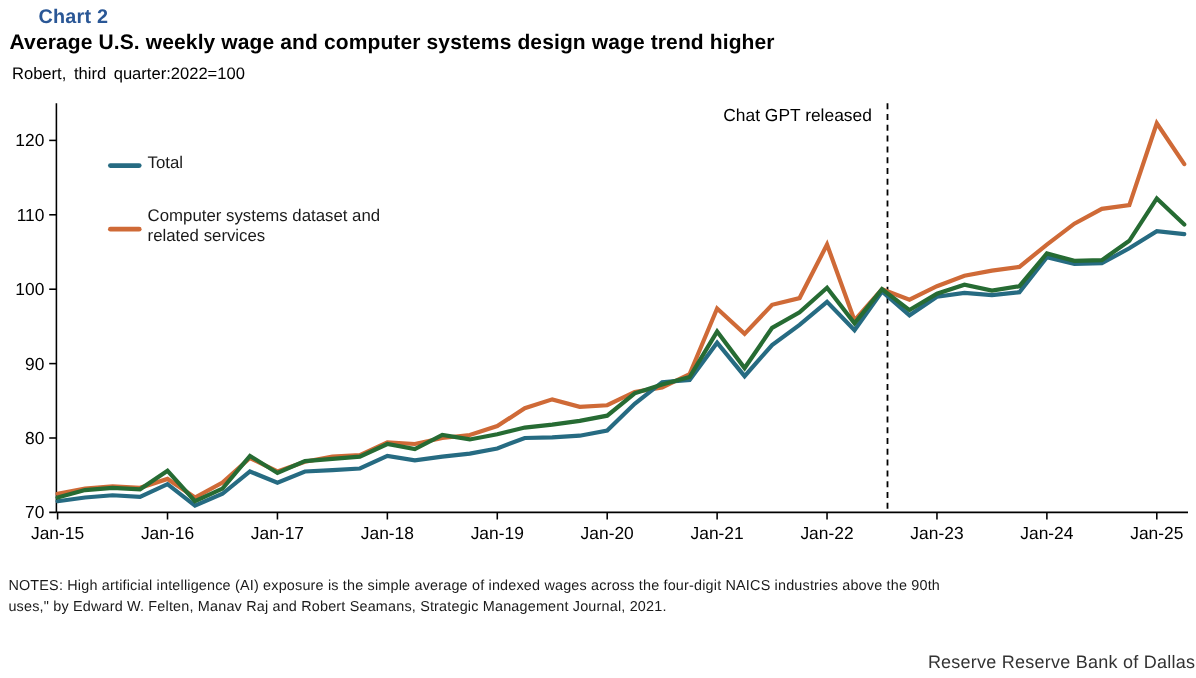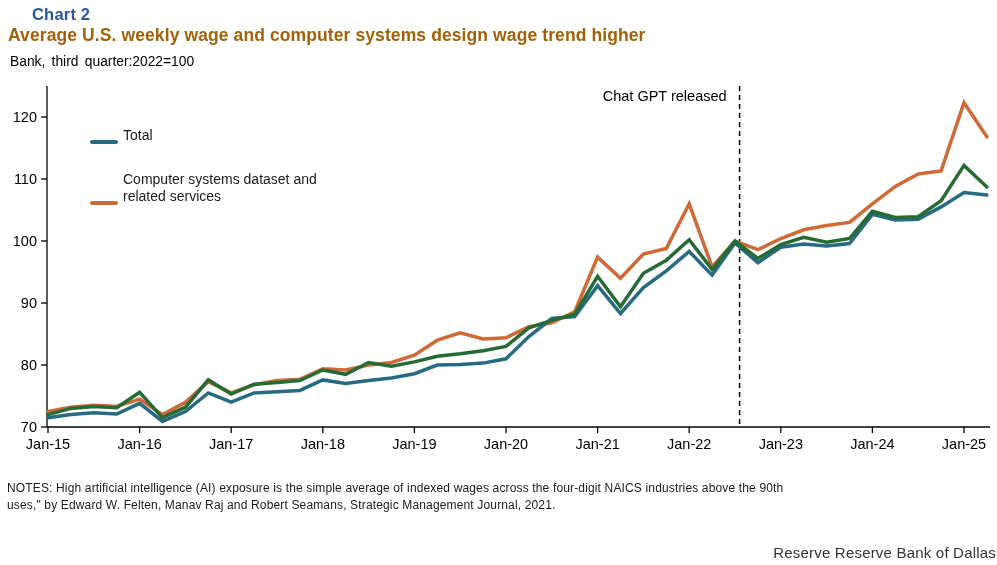--- a/index.html
+++ b/index.html
@@ -2,38 +2,38 @@
 <html><head>
 <meta charset="utf-8">
 <style>
   html,body{margin:0;padding:0;background:#ffffff;}
   #frame{
     position:relative;width:997px;height:565px;background:#fff;overflow:hidden;
     font-family:"Liberation Sans","DejaVu Sans",sans-serif;
   }
   .abs{position:absolute;}
   .chart-label{left:8px;top:5px;font-size:16.5px;font-weight:bold;color:#2a5796;letter-spacing:.2px;margin-left:24px;}
-  .main-title{left:8px;top:25px;font-size:17.5px;font-weight:bold;color:#a16207;letter-spacing:.1px;white-space:nowrap;text-align:center;}
+  .main-title{left:8px;top:25px;font-size:17.5px;font-weight:bold;color:#000000;letter-spacing:.1px;white-space:nowrap;text-align:center;}
   .subtitle{left:10px;top:54px;font-size:13.8px;color:#000;word-spacing:2.5px;white-space:nowrap;}
   #chart-svg{left:0;top:0;}
-  .legend-row{position:absolute;display:flex;align-items:flex-end;}
+  .legend-row{position:absolute;display:flex;align-items:center;}
   .legend-swatch{width:28px;height:4px;border-radius:2px;margin-top:5px;margin-right:5px;flex:0 0 auto;}
   .legend-text{font-size:14px;color:#1a1a1a;line-height:17px;white-space:nowrap;}
   .notes{left:7px;top:480px;color:#1a1a1a;}
   .notes div{font-size:12px;letter-spacing:.15px;line-height:17.2px;white-space:nowrap;}
   .footer{right:1px;top:544px;font-size:15px;color:#333;letter-spacing:.2px;white-space:nowrap;}
 </style>
 </head>
 <body>
 
 <div id="frame">
 
   <div class="abs chart-label">Chart 2</div>
   <div class="abs main-title">Average U.S. weekly wage and computer systems design wage trend higher</div>
-  <div class="abs subtitle">Bank, third quarter:2022=100</div>
+  <div class="abs subtitle">Robert, third quarter:2022=100</div>
 
   <svg id="chart-svg" class="abs" width="997" height="472">
       <line x1="47" y1="86" x2="47" y2="427" stroke="#000" stroke-width="1.3"></line>
       <line x1="47" y1="427" x2="990" y2="427" stroke="#000" stroke-width="1.3"></line>
       <line x1="41" y1="427" x2="47" y2="427" stroke="#000" stroke-width="1.3"></line>
       <text x="37" y="432" text-anchor="end" font-size="14.5" fill="#000">70</text>
       <line x1="41" y1="365" x2="47" y2="365" stroke="#000" stroke-width="1.3"></line>
       <text x="37" y="370" text-anchor="end" font-size="14.5" fill="#000">80</text>
       <line x1="41" y1="303" x2="47" y2="303" stroke="#000" stroke-width="1.3"></line>
       <text x="37" y="308" text-anchor="end" font-size="14.5" fill="#000">90</text>

